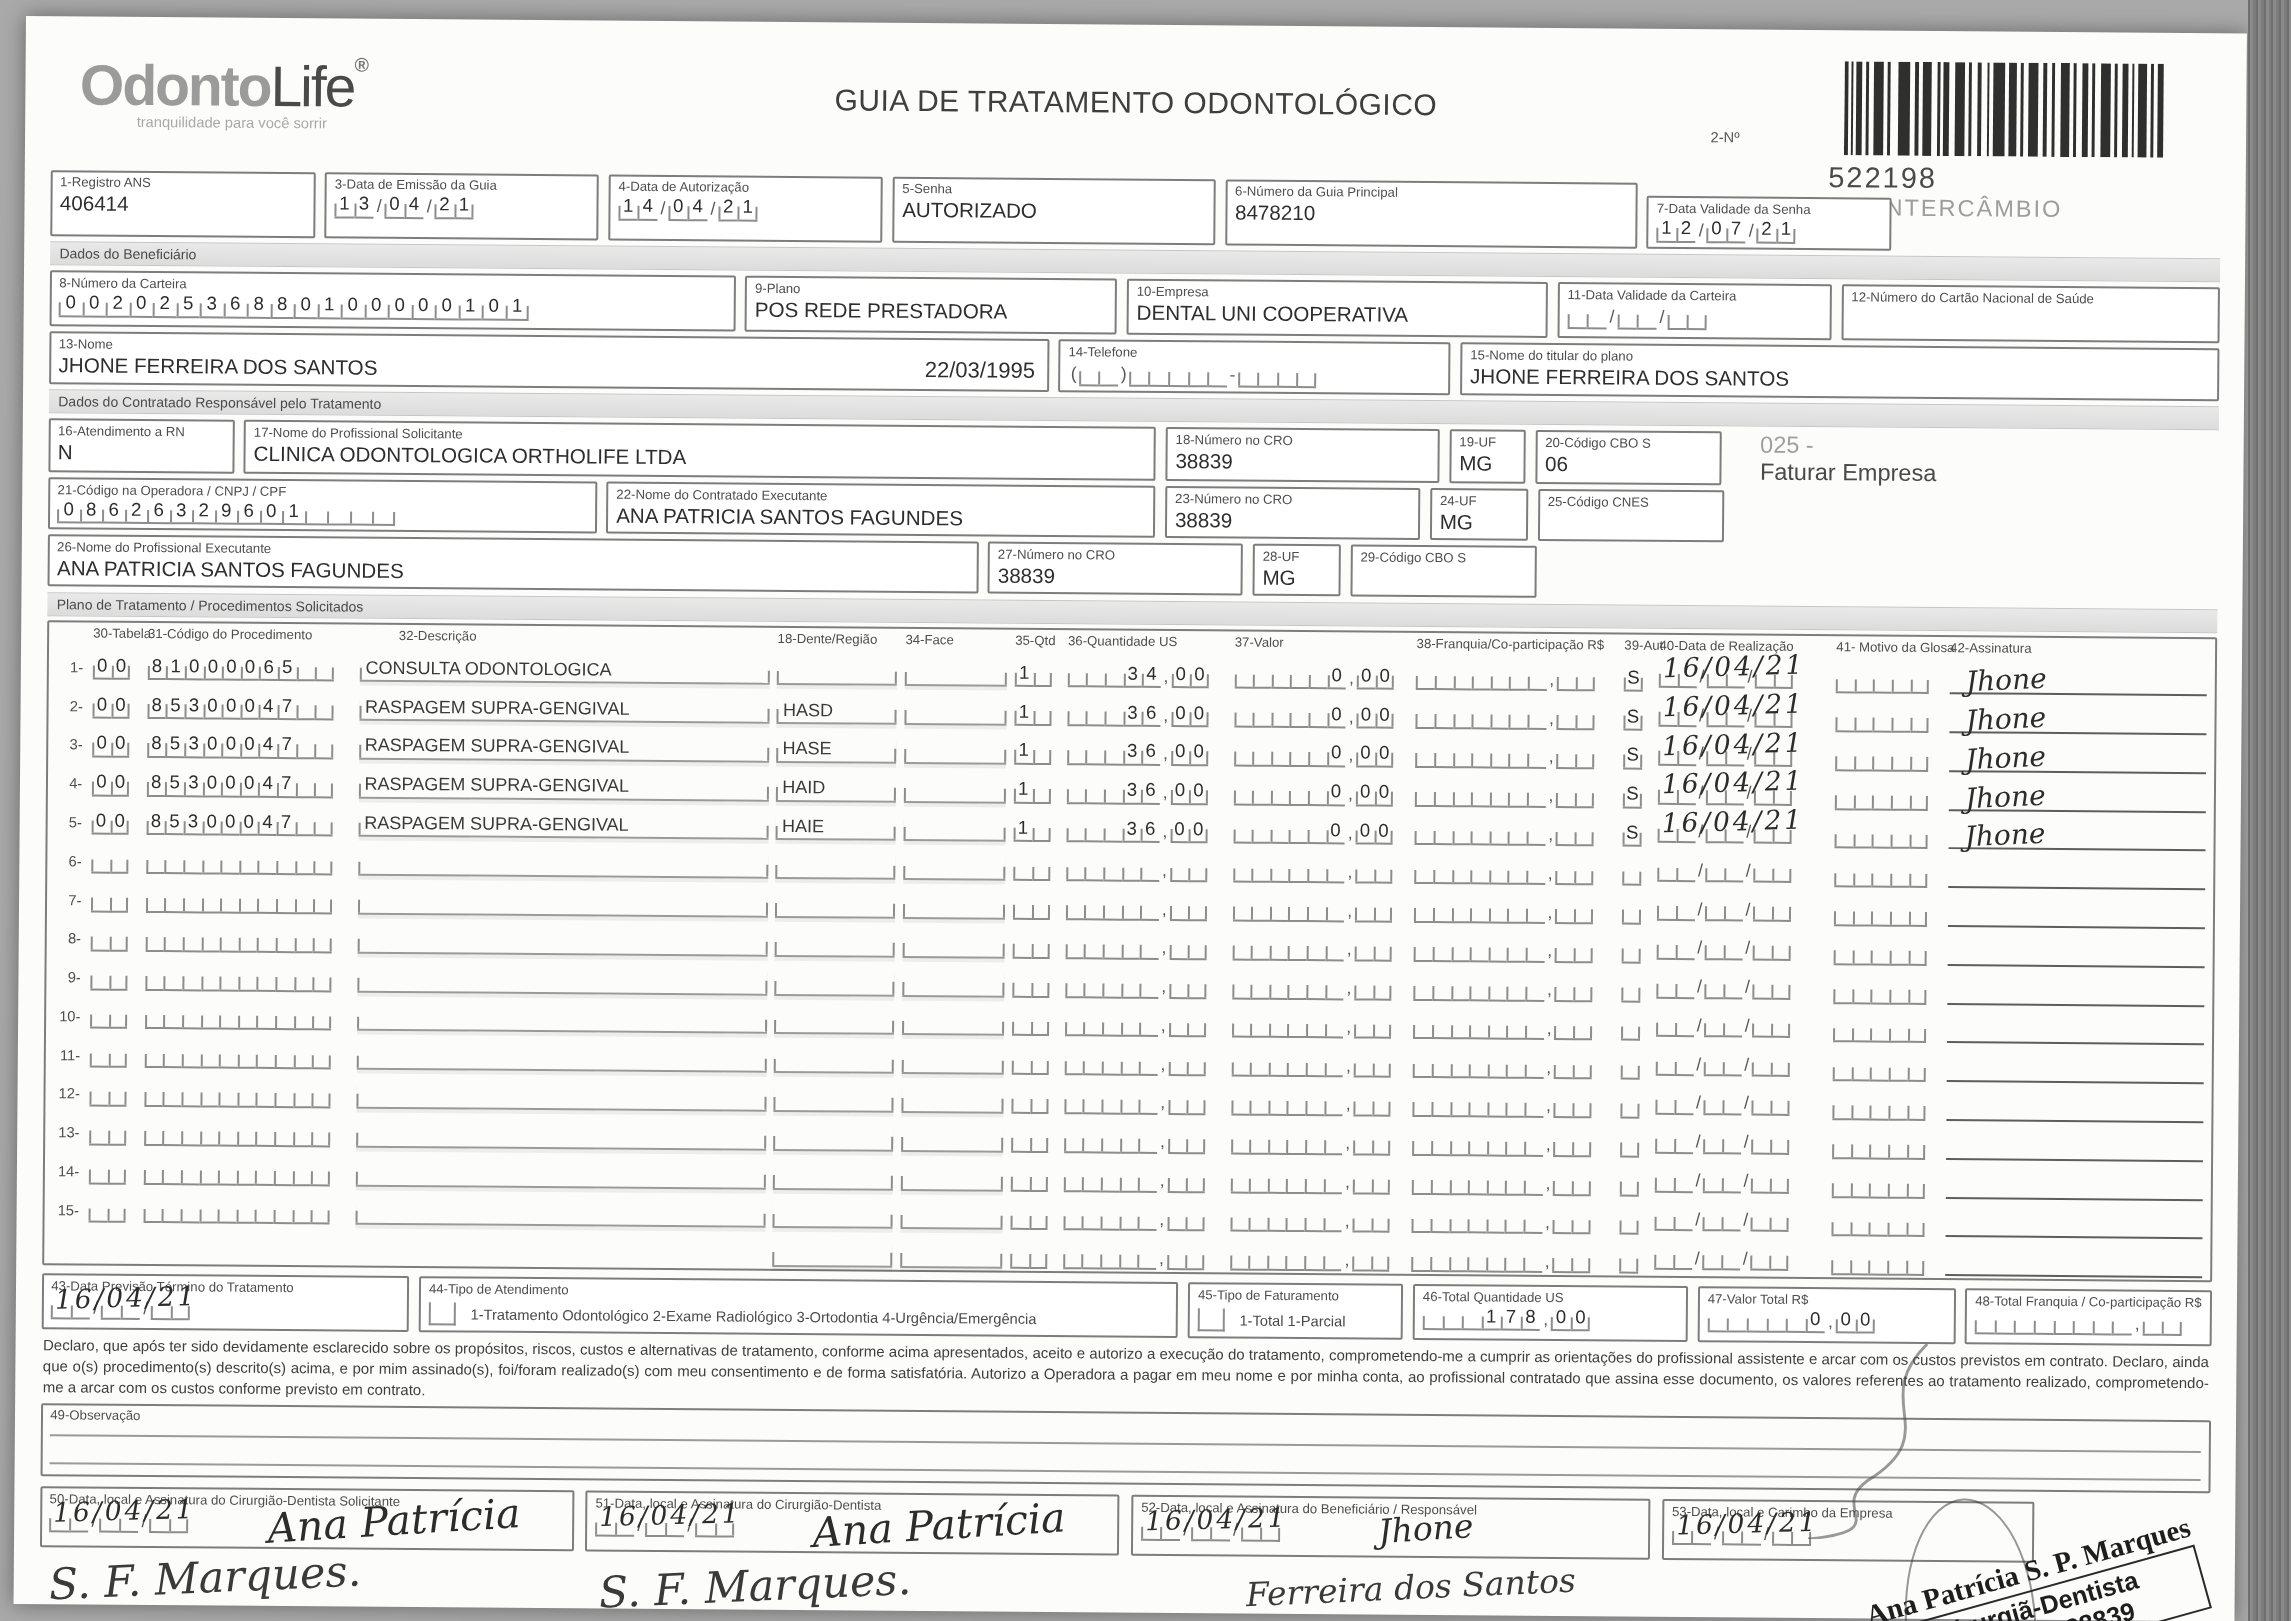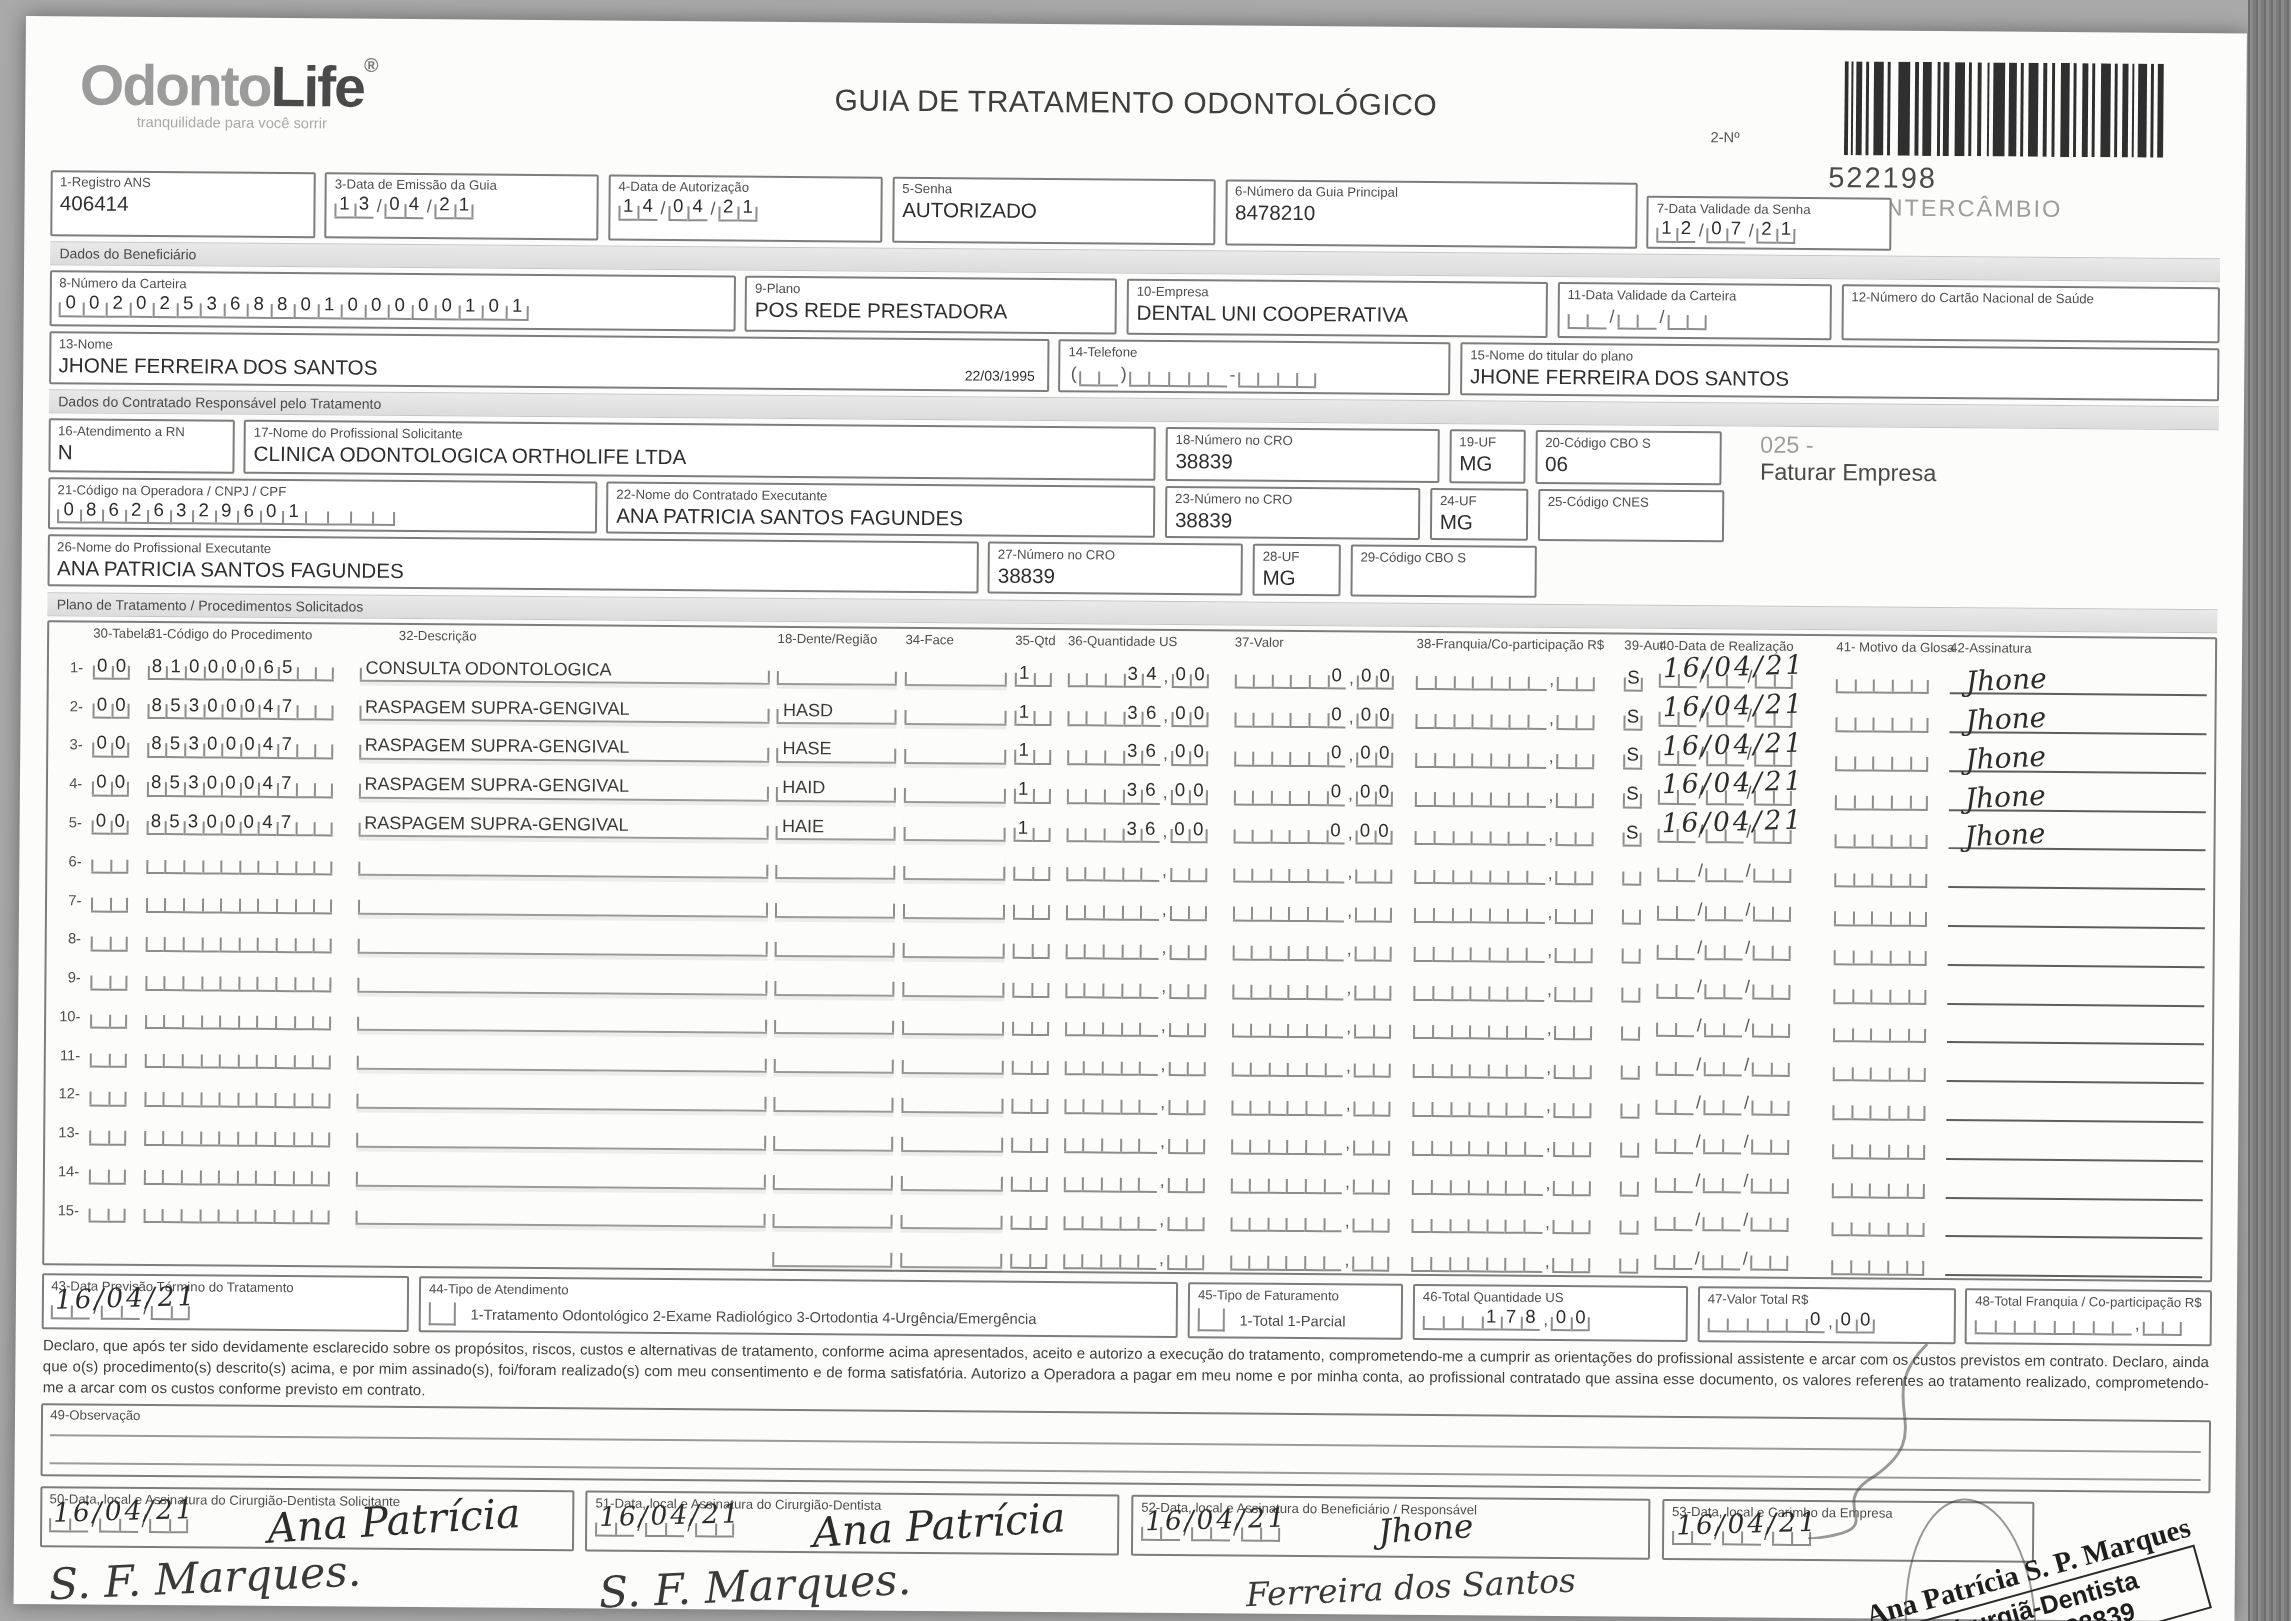--- a/index.html
+++ b/index.html
@@ -6,36 +6,36 @@
     background:#a9a9a9;font-family:"Liberation Sans",sans-serif;}
   .scan-edge{position:absolute;right:0;top:0;width:43px;height:100%;
     background:repeating-linear-gradient(90deg,#6f6f6f 0 2px,#8b8b8b 2px 4.9px,#7c7c7c 4.9px 7.8px);}
   .paper{position:absolute;left:25.5px;top:15.7px;width:2221px;height:1588px;background:#fcfcfb;
     box-shadow:0 0 21.6px rgba(0,0,0,.4);transform:rotate(.45deg);transform-origin:top left;
     padding:13.7px 25.5px;box-sizing:border-box;color:#3a3a3a;}
   
   .hdr{position:relative;height:135px;}
   .logo{position:absolute;left:29px;top:21.6px;}
   .logo-main{font-size:57px;font-weight:bold;letter-spacing:-2px;color:#9b9b9b;}
-  .logo-main b{color:#4a4a4a;font-weight:700;}
+  .logo-main b{color:#4a4a4a;font-weight:400;}
   .logo-reg{font-size:19.6px;color:#777;vertical-align:top;}
   .logo-tag{font-size:14.7px;color:#a9a9a9;margin-left:57px;margin-top:-3.9px;}
   .title{position:absolute;left:50%;top:47px;transform:translateX(-50%);font-size:30px;
     letter-spacing:0.5px;color:#3f3f3f;white-space:nowrap;}
   .bc-wrap{position:absolute;right:39px;top:17.6px;width:412px;text-align:center;}
   .bc-label{position:absolute;left:-59px;top:69px;font-size:14.7px;color:#555;}
   .bc-num{font-size:29px;color:#4a4a4a;letter-spacing:2px;margin-top:2px;text-align:left;padding-left:59px;}
   .bc-sub{font-size:23.5px;color:#9d9d9d;letter-spacing:2px;text-align:left;padding-left:108px;}
   
   .frow{display:flex;gap:9.8px;margin:4.9px 0;align-items:stretch;}
   .fbox{border:2px solid #7d7d7d;border-radius:2px;background:#fff;padding:2.9px 7.8px 3.9px;
     box-sizing:border-box;position:relative;}
   .flabel{font-size:13.2px;color:#4e4e4e;white-space:nowrap;}
   .fval{font-size:20.6px;color:#2e2e2e;margin-top:2px;white-space:nowrap;}
-  .fval-right{position:absolute;right:11.8px;bottom:5.9px;font-size:14px;color:#2e2e2e;}
+  .fval-right{position:absolute;right:11.8px;bottom:5.9px;font-size:22px;color:#2e2e2e;}
   .band{background:linear-gradient(#e9e9e9,#dcdcdc);color:#4a4a4a;font-size:14px;
     padding:2.9px 9.8px;margin:5.9px 0 3.9px;border-top:1px solid #c5c5c5;border-bottom:1px solid #c5c5c5;}
   
   .comb{display:inline-flex;align-items:flex-end;--cw:19.6px;}
   .comb-cell{display:inline-block;width:var(--cw);height:24.5px;line-height:24.5px;text-align:center;
     font-size:18.6px;color:#2d2d2d;border-bottom:2px solid #8d8d8d;position:relative;}
   .comb-cell::before{content:"";position:absolute;left:0;bottom:0;height:12.7px;border-left:2px solid #8d8d8d;}
   .comb-cell:last-child::after{content:"";position:absolute;right:0;bottom:0;height:12.7px;border-right:2px solid #8d8d8d;}
   .comb-sep{display:inline-block;width:10.8px;text-align:center;font-size:17.6px;color:#555;
     line-height:24.5px;}

